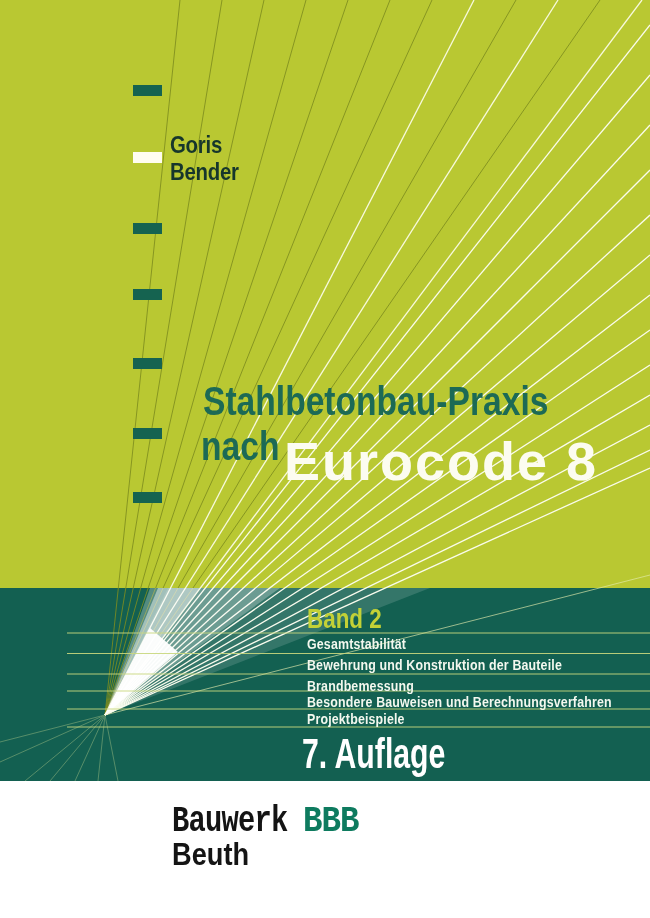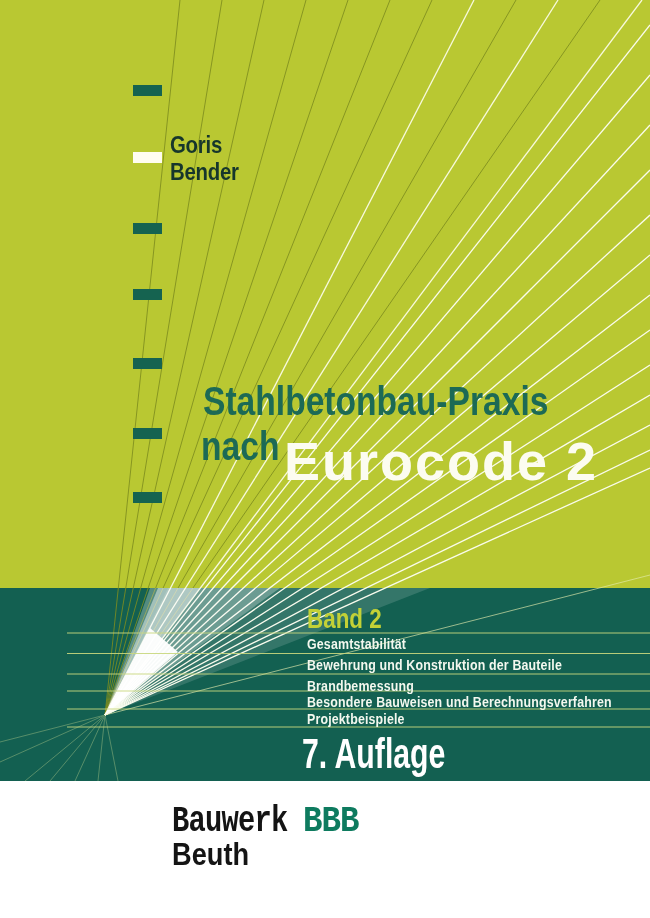--- a/index.html
+++ b/index.html
@@ -108,21 +108,21 @@
   <div class="dash" style="top:289px"></div>
   <div class="dash" style="top:358px"></div>
   <div class="dash" style="top:428px"></div>
   <div class="dash" style="top:492px"></div>
 
   <div id="author-1" class="txt author">Goris</div>
   <div id="author-2" class="txt author">Bender</div>
 
   <div id="title-line1" class="txt">Stahlbetonbau-Praxis</div>
   <div id="title-nach" class="txt">nach</div>
-  <div id="title-highlight" class="txt">Eurocode 2</div>
+  <div id="title-highlight" class="txt">Eurocode 8</div>
 
   <div id="band-label" class="txt">Band 2</div>
   <div id="topic-0" class="txt topic">Gesamtstabilität</div>
   <div id="topic-1" class="txt topic">Bewehrung und Konstruktion der Bauteile</div>
   <div id="topic-2" class="txt topic">Brandbemessung</div>
   <div id="topic-3" class="txt topic">Besondere Bauweisen und Berechnungsverfahren</div>
   <div id="topic-4" class="txt topic">Projektbeispiele</div>
   <div id="edition" class="txt">7. Auflage</div>
 
   <div id="logo-bauwerk" class="txt">Bauwerk</div>

